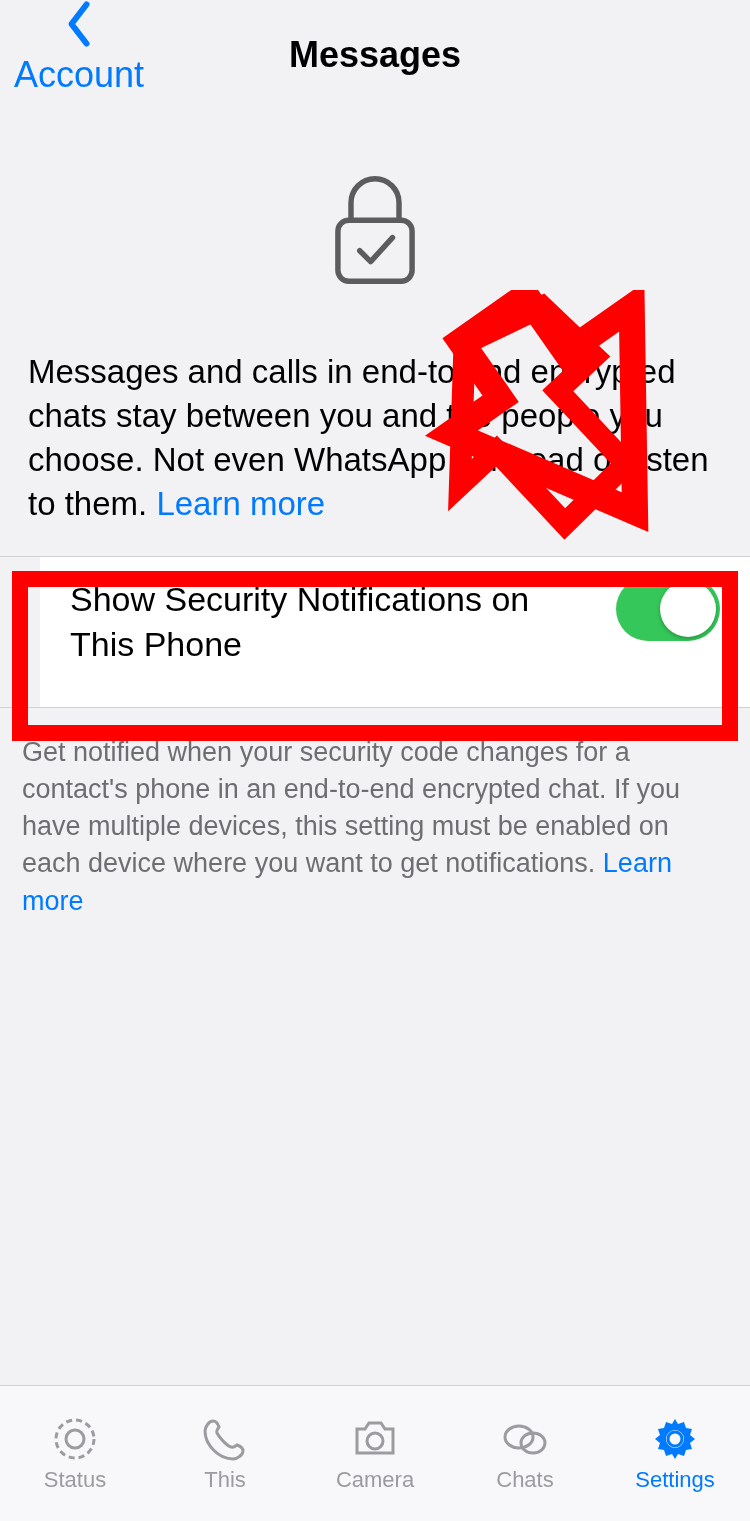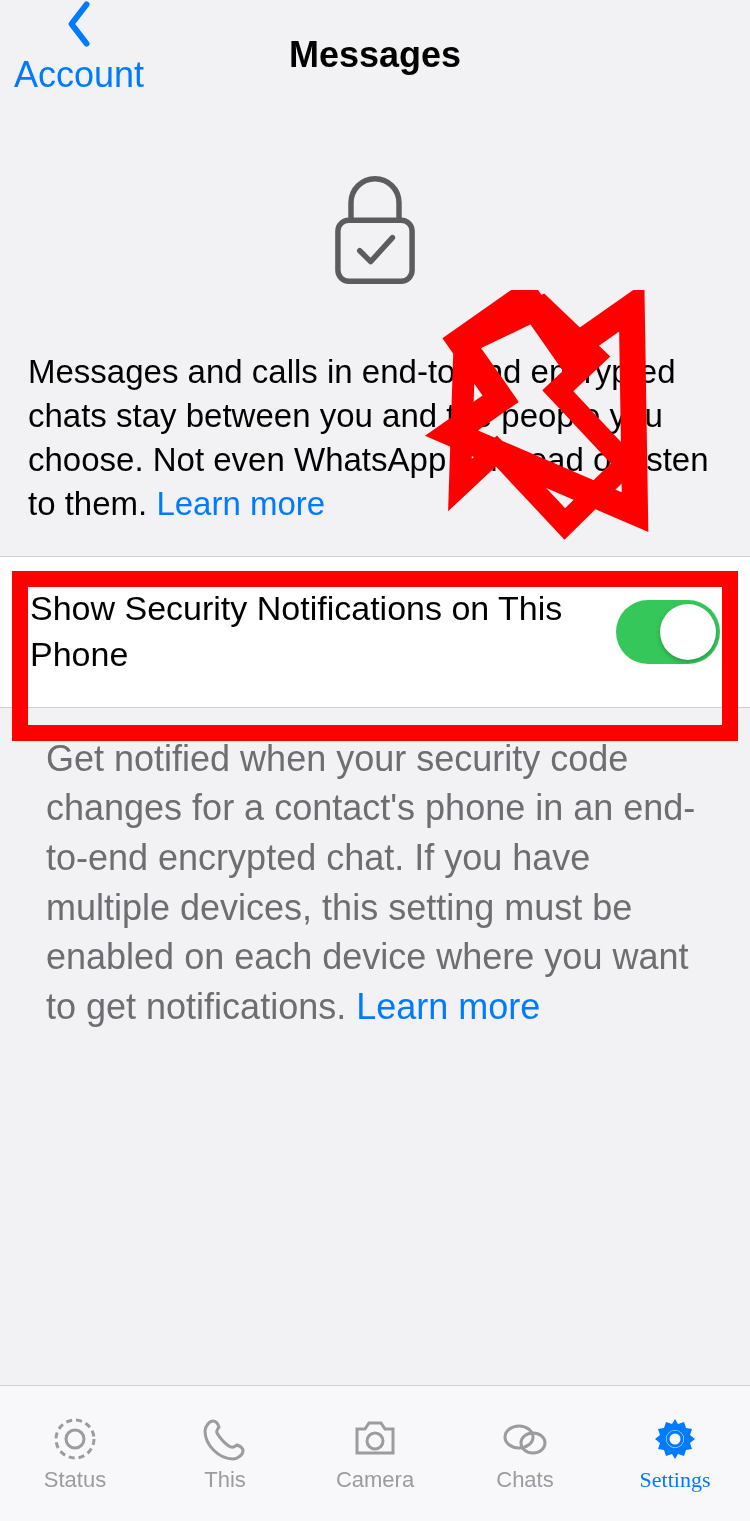--- a/index.html
+++ b/index.html
@@ -59,23 +59,23 @@
   .blurb .link { color: #007aff; }
 
   
   .cell-group {
     border-top: 1px solid #d0d0d4;
     border-bottom: 1px solid #d0d0d4;
   }
   .cell {
     background: #fff;
     display: flex;
-    align-items: center;
     padding: 20px 30px;
     min-height: 150px;
+    margin-left: 40px;
   }
   .cell .label {
     flex: 1;
     font-size: 34px;
     line-height: 1.34;
     color: #000;
     padding-right: 20px;
   }
   .switch {
     position: relative;
@@ -91,22 +91,22 @@
     right: 4px;
     width: 56px;
     height: 56px;
     background: #fff;
     border-radius: 50%;
     box-shadow: 0 2px 4px rgba(0,0,0,.25);
   }
 
   
   .footer-text {
-    padding: 26px 30px 10px 46px;
-    font-size: 36px;
+    padding: 26px 30px 10px 22px;
+    font-size: 27px;
     line-height: 1.38;
     color: #6d6d72;
   }
   .footer-text .link { color: #007aff; }
 
   
   .highlight-box {
     position: absolute;
     left: 12px;
     right: 12px;
@@ -138,21 +138,21 @@
     display: flex;
     flex-direction: column;
     align-items: center;
     justify-content: center;
     gap: 4px;
     color: #9b9ba0;
     font-size: 22px;
     cursor: pointer;
   }
   .tab svg { width: 54px; height: 48px; stroke: #9b9ba0; fill: none; }
-  .tab.active { color: #007aff; font-family: Liberation Serif, serif; }
+  .tab.active { color: #007aff; }
   .tab.active svg { stroke: #007aff; fill: #007aff; }
 </style>
 </head>
 <body>
 
 <div class="navbar">
   <div class="back">
     <svg viewBox="0 0 18 32" fill="none" stroke-width="4" stroke-linecap="round" stroke-linejoin="round">
       <polyline points="14,3 4,16 14,29"></polyline>
     </svg>

